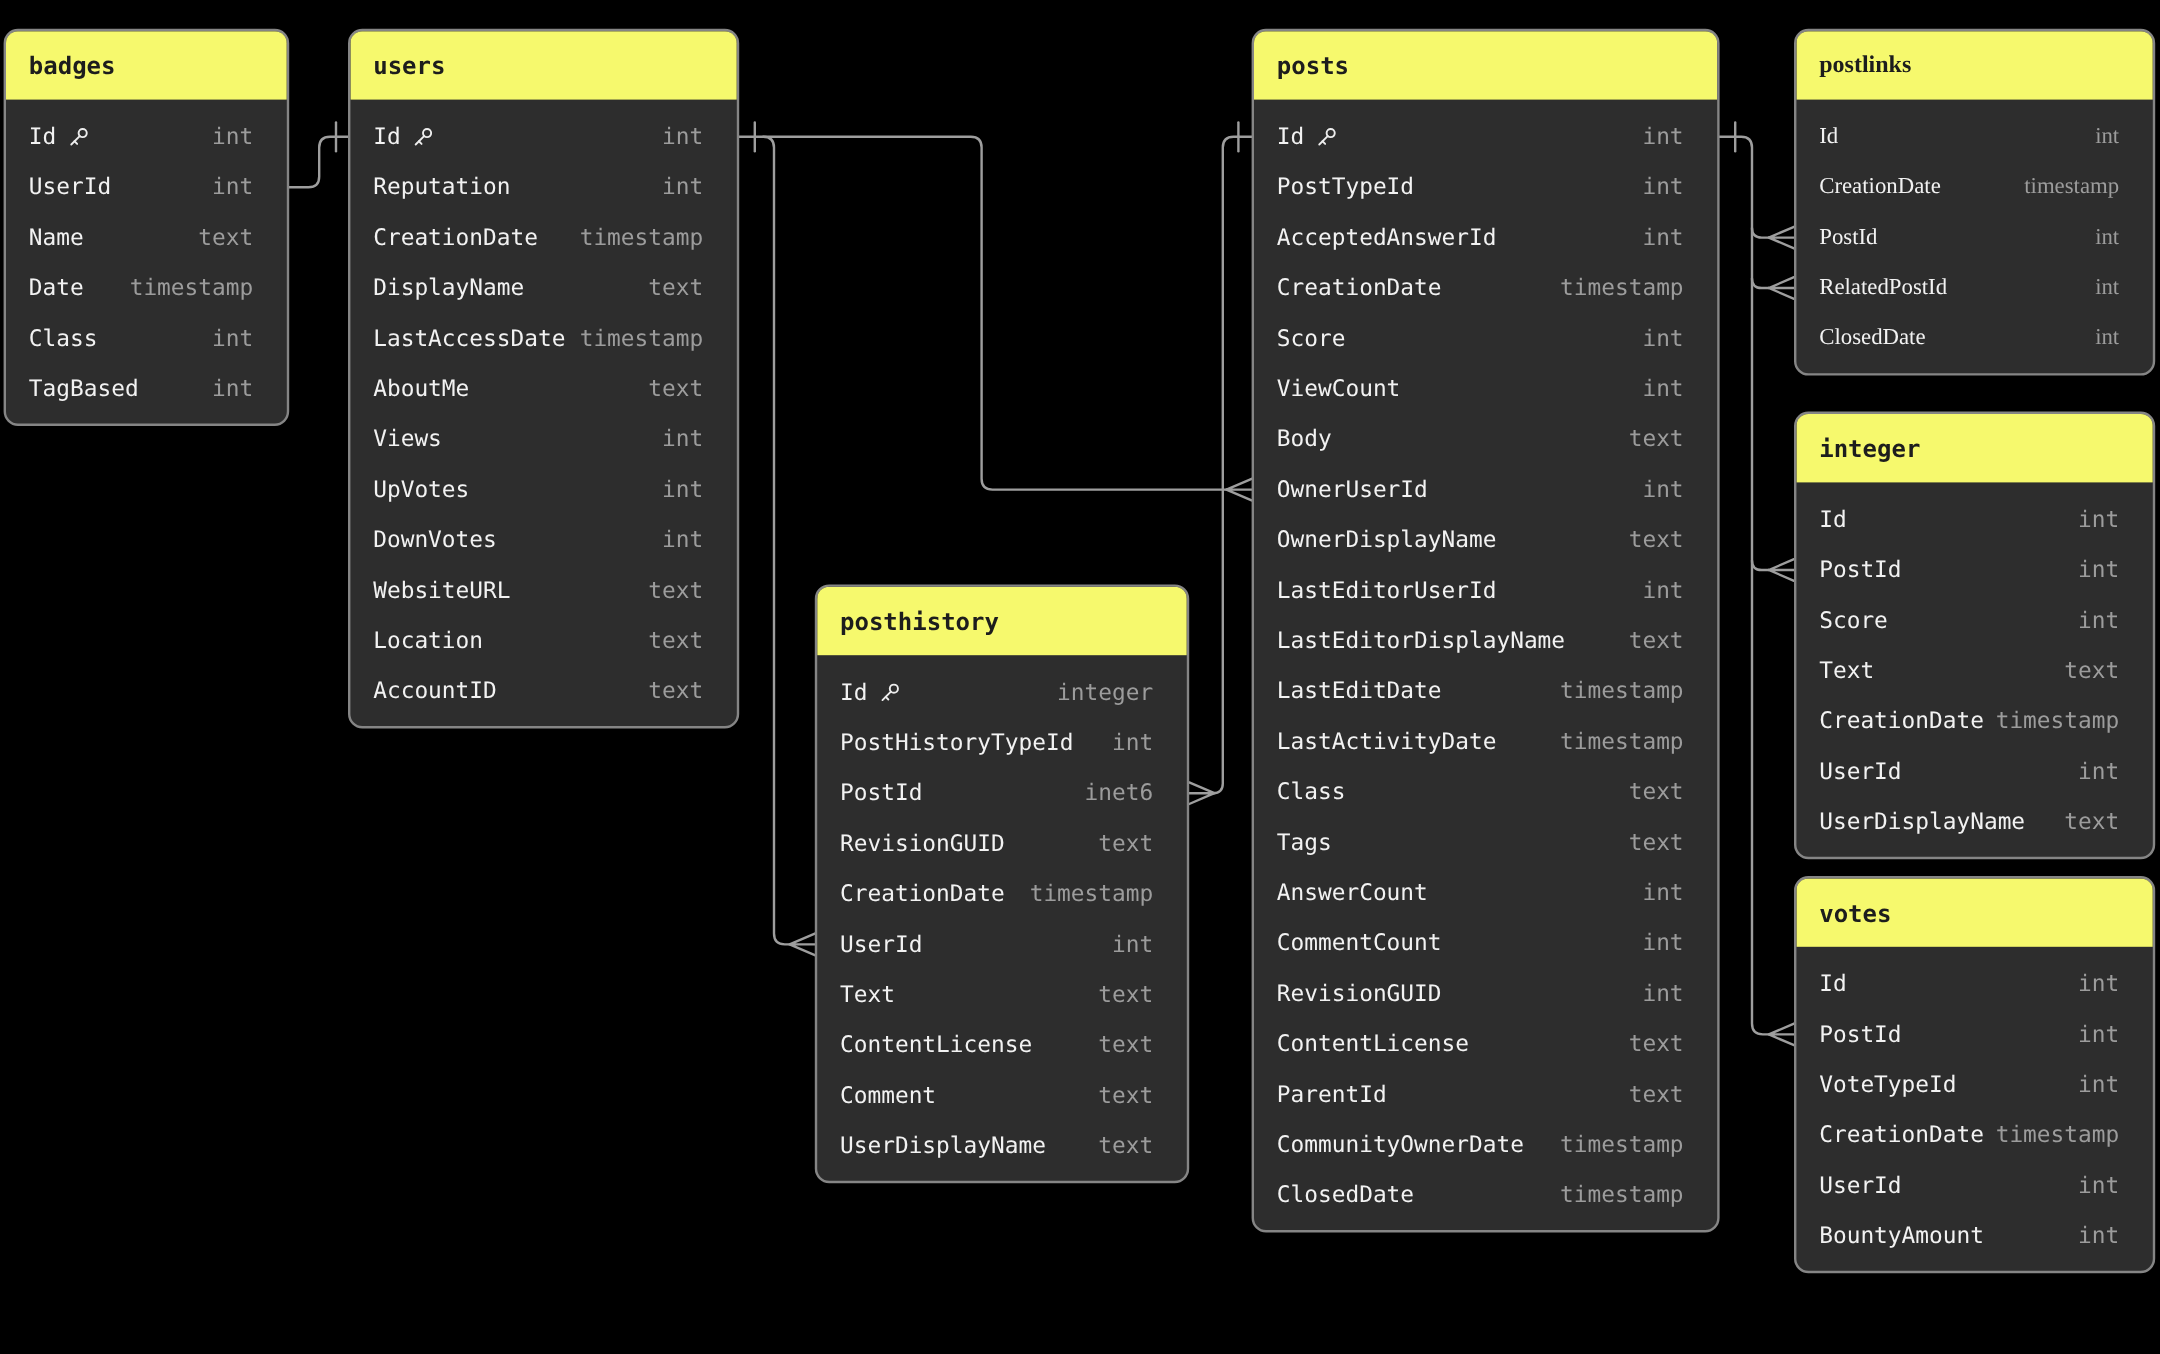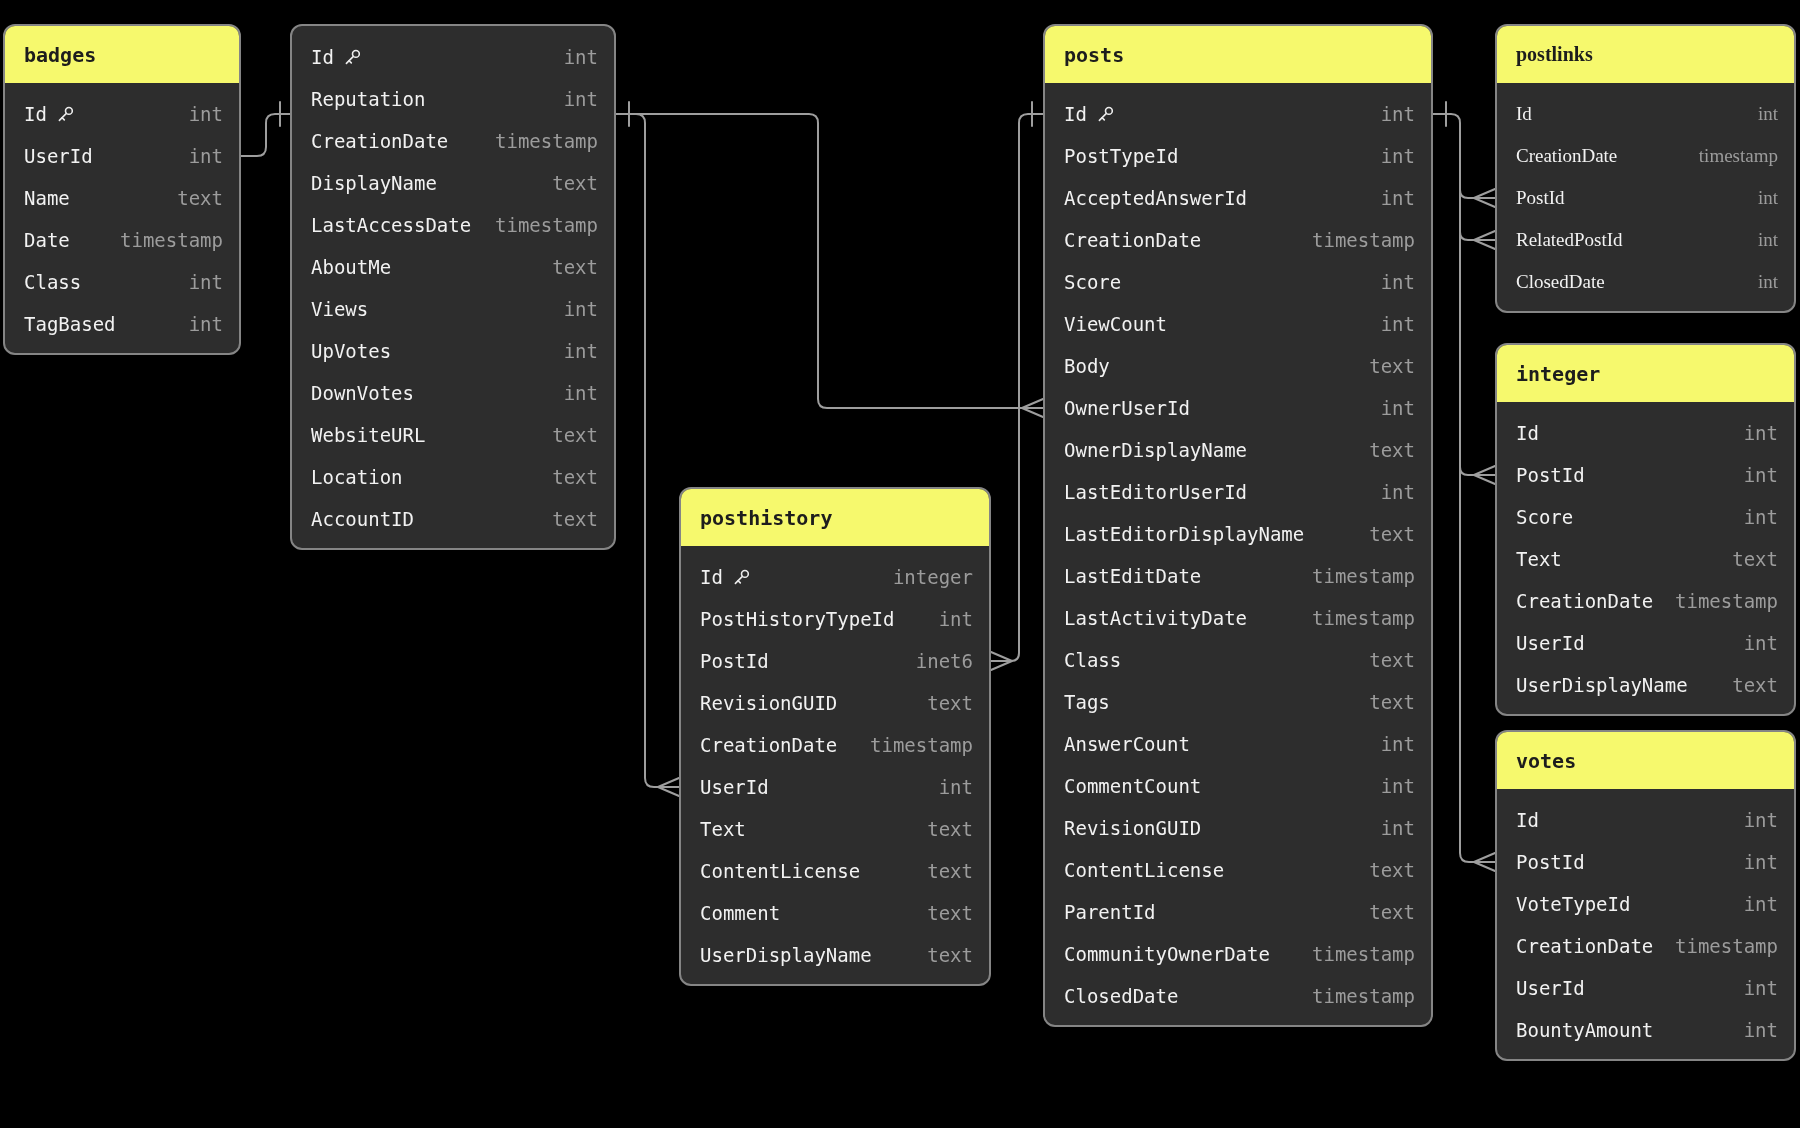--- a/index.html
+++ b/index.html
@@ -42,21 +42,21 @@
     align-items: center;
     padding: 0 19px;
   }
   .ttitle {
     font-size: 20px;
     font-weight: bold;
     color: #1d1d1d;
     white-space: pre;
   }
   .tbody {
-    padding: 10px 0 8px 0;
+    padding: 10px 12px 8px 0;
   }
   .trow {
     height: 42px;
     display: flex;
     align-items: center;
     padding: 0 16px 0 19px;
     font-size: 19px;
     white-space: pre;
   }
   .fname { color: #f2f2f2; }
@@ -140,20 +140,23 @@
     <span class="ftype">int</span>
   </div>
           <div class="trow">
     <span class="fname">TagBased</span>
     
     <span class="ftype">int</span>
   </div>
         </div>
   </div>
       <div class="db-table" style="left: 290px; top: 24px; width: 326px;">
+    <div class="thead">
+      <span class="ttitle">users</span>
+    </div>
     <div class="tbody">
           <div class="trow">
     <span class="fname">Id</span>
     <svg class="key-icon" width="19" height="19" viewBox="0 0 19 19" fill="none" stroke="#ececec" stroke-width="1.6" stroke-linecap="round">
       <circle cx="12.9" cy="5.9" r="3.4"></circle>
       <path d="M10.4 8.4 L3.4 15.4"></path>
       <path d="M6.1 12.7 L8.3 14.9"></path>
     </svg>
     <span class="ftype">int</span>
   </div>

